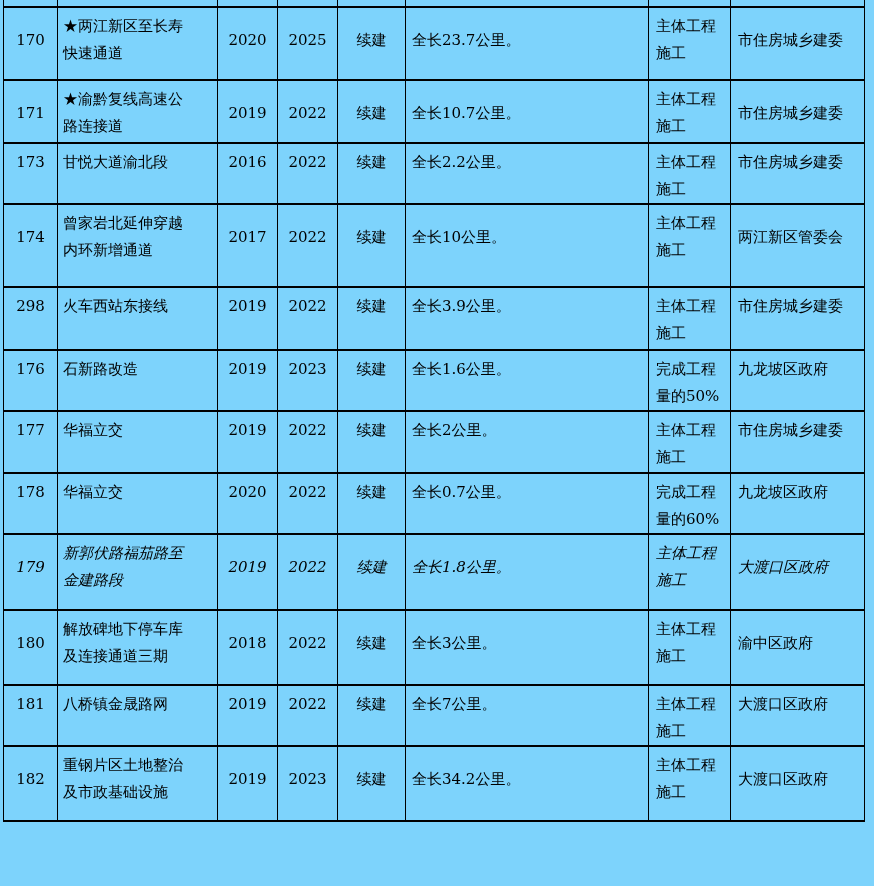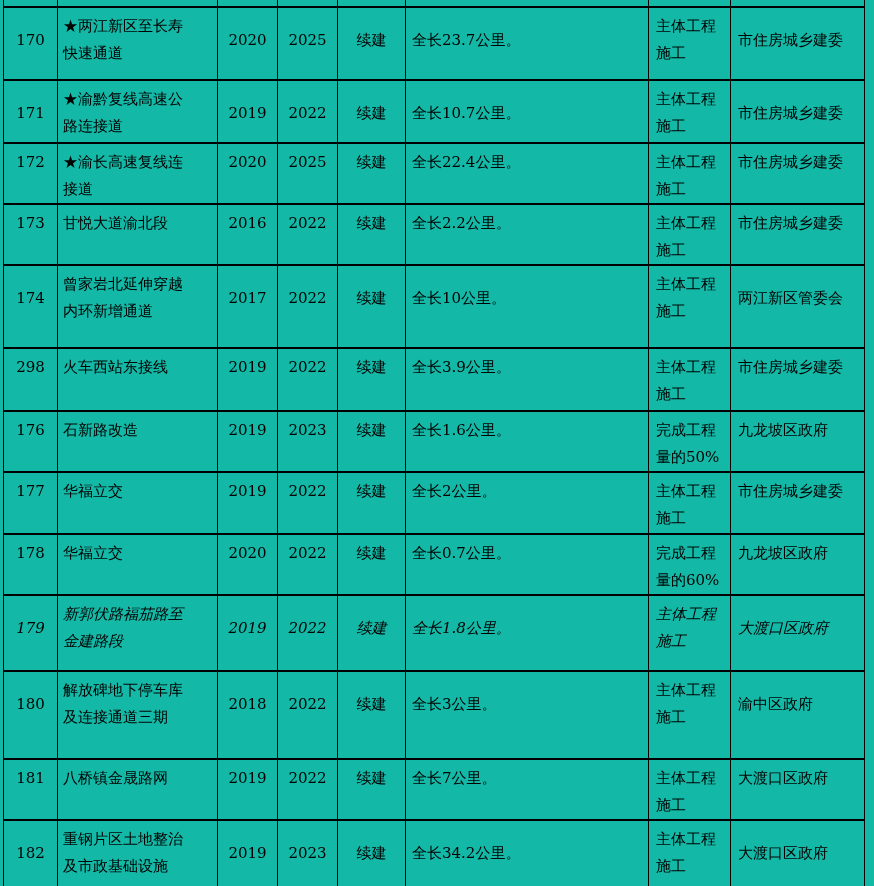--- a/index.html
+++ b/index.html
@@ -1,19 +1,19 @@
 <!DOCTYPE html>
 <html><head>
 <meta charset="utf-8">
 <style>
   * { margin:0; padding:0; box-sizing:border-box; }
   html,body { background:#ffffff; }
   .screen {
     position:relative; width:874px; height:886px;
-    background:#14b8a6; overflow:hidden;
+    background:#7dd3fc; overflow:hidden;
     font-family:"DejaVu Serif","Liberation Serif",serif;
     color:#000000;
   }
   table.doc-table {
     position:absolute; left:3px; top:0;
     width:861px; border-collapse:collapse; table-layout:fixed;
   }
   td {
     border-right:1px solid #000;
     border-bottom:2px solid #000;
@@ -103,202 +103,176 @@
     <td class="c-len">
             <div class="vc">全长10.7公里。</div>
           </td>
     <td class="c-prog">
             <div>主体工程施工</div>
           </td>
     <td class="c-agency">
             <div class="vc">市住房城乡建委</div>
           </td>
   </tr>
-        <tr class="row" style="height: 54px;">
-    <td class="c-id">
-            <div class="vc">172</div>
-          </td>
-    <td class="c-name">
-            <div>★渝长高速复线连接道</div>
+        <tr class="row" style="height: 57px;">
+    <td class="c-id">
+            <div class="vc">173</div>
+          </td>
+    <td class="c-name">
+            <div>甘悦大道渝北段</div>
+          </td>
+    <td class="c-year">
+            <div class="vc">2016</div>
+          </td>
+    <td class="c-year">
+            <div class="vc">2022</div>
+          </td>
+    <td class="c-status">
+            <div class="vc">续建</div>
+          </td>
+    <td class="c-len">
+            <div class="vc">全长2.2公里。</div>
+          </td>
+    <td class="c-prog">
+            <div>主体工程施工</div>
+          </td>
+    <td class="c-agency">
+            <div class="vc">市住房城乡建委</div>
+          </td>
+  </tr>
+        <tr class="row tall" style="height: 83px;">
+    <td class="c-id">
+            <div class="vc">174</div>
+          </td>
+    <td class="c-name">
+            <div>曾家岩北延伸穿越内环新增通道</div>
+          </td>
+    <td class="c-year">
+            <div class="vc">2017</div>
+          </td>
+    <td class="c-year">
+            <div class="vc">2022</div>
+          </td>
+    <td class="c-status">
+            <div class="vc">续建</div>
+          </td>
+    <td class="c-len">
+            <div class="vc">全长10公里。</div>
+          </td>
+    <td class="c-prog">
+            <div>主体工程施工</div>
+          </td>
+    <td class="c-agency">
+            <div class="vc">两江新区管委会</div>
+          </td>
+  </tr>
+        <tr class="row" style="height: 63px;">
+    <td class="c-id">
+            <div class="vc">298</div>
+          </td>
+    <td class="c-name">
+            <div>火车西站东接线</div>
+          </td>
+    <td class="c-year">
+            <div class="vc">2019</div>
+          </td>
+    <td class="c-year">
+            <div class="vc">2022</div>
+          </td>
+    <td class="c-status">
+            <div class="vc">续建</div>
+          </td>
+    <td class="c-len">
+            <div class="vc">全长3.9公里。</div>
+          </td>
+    <td class="c-prog">
+            <div>主体工程施工</div>
+          </td>
+    <td class="c-agency">
+            <div class="vc">市住房城乡建委</div>
+          </td>
+  </tr>
+        <tr class="row" style="height: 59px;">
+    <td class="c-id">
+            <div class="vc">176</div>
+          </td>
+    <td class="c-name">
+            <div>石新路改造</div>
+          </td>
+    <td class="c-year">
+            <div class="vc">2019</div>
+          </td>
+    <td class="c-year">
+            <div class="vc">2023</div>
+          </td>
+    <td class="c-status">
+            <div class="vc">续建</div>
+          </td>
+    <td class="c-len">
+            <div class="vc">全长1.6公里。</div>
+          </td>
+    <td class="c-prog">
+            <div>完成工程量的50%</div>
+          </td>
+    <td class="c-agency">
+            <div class="vc">九龙坡区政府</div>
+          </td>
+  </tr>
+        <tr class="row" style="height: 62px;">
+    <td class="c-id">
+            <div class="vc">177</div>
+          </td>
+    <td class="c-name">
+            <div>华福立交</div>
+          </td>
+    <td class="c-year">
+            <div class="vc">2019</div>
+          </td>
+    <td class="c-year">
+            <div class="vc">2022</div>
+          </td>
+    <td class="c-status">
+            <div class="vc">续建</div>
+          </td>
+    <td class="c-len">
+            <div class="vc">全长2公里。</div>
+          </td>
+    <td class="c-prog">
+            <div>主体工程施工</div>
+          </td>
+    <td class="c-agency">
+            <div class="vc">市住房城乡建委</div>
+          </td>
+  </tr>
+        <tr class="row" style="height: 60px; margin-top: 14px;">
+    <td class="c-id">
+            <div class="vc">178</div>
+          </td>
+    <td class="c-name">
+            <div>华福立交</div>
           </td>
     <td class="c-year">
             <div class="vc">2020</div>
           </td>
     <td class="c-year">
-            <div class="vc">2025</div>
-          </td>
-    <td class="c-status">
-            <div class="vc">续建</div>
-          </td>
-    <td class="c-len">
-            <div class="vc">全长22.4公里。</div>
-          </td>
-    <td class="c-prog">
-            <div>主体工程施工</div>
-          </td>
-    <td class="c-agency">
-            <div class="vc">市住房城乡建委</div>
-          </td>
-  </tr>
-        <tr class="row" style="height: 57px;">
-    <td class="c-id">
-            <div class="vc">173</div>
-          </td>
-    <td class="c-name">
-            <div>甘悦大道渝北段</div>
-          </td>
-    <td class="c-year">
-            <div class="vc">2016</div>
-          </td>
-    <td class="c-year">
-            <div class="vc">2022</div>
-          </td>
-    <td class="c-status">
-            <div class="vc">续建</div>
-          </td>
-    <td class="c-len">
-            <div class="vc">全长2.2公里。</div>
-          </td>
-    <td class="c-prog">
-            <div>主体工程施工</div>
-          </td>
-    <td class="c-agency">
-            <div class="vc">市住房城乡建委</div>
-          </td>
-  </tr>
-        <tr class="row tall" style="height: 83px;">
-    <td class="c-id">
-            <div class="vc">174</div>
-          </td>
-    <td class="c-name">
-            <div>曾家岩北延伸穿越内环新增通道</div>
-          </td>
-    <td class="c-year">
-            <div class="vc">2017</div>
-          </td>
-    <td class="c-year">
-            <div class="vc">2022</div>
-          </td>
-    <td class="c-status">
-            <div class="vc">续建</div>
-          </td>
-    <td class="c-len">
-            <div class="vc">全长10公里。</div>
-          </td>
-    <td class="c-prog">
-            <div>主体工程施工</div>
-          </td>
-    <td class="c-agency">
-            <div class="vc">两江新区管委会</div>
-          </td>
-  </tr>
-        <tr class="row" style="height: 63px;">
-    <td class="c-id">
-            <div class="vc">298</div>
-          </td>
-    <td class="c-name">
-            <div>火车西站东接线</div>
-          </td>
-    <td class="c-year">
-            <div class="vc">2019</div>
-          </td>
-    <td class="c-year">
-            <div class="vc">2022</div>
-          </td>
-    <td class="c-status">
-            <div class="vc">续建</div>
-          </td>
-    <td class="c-len">
-            <div class="vc">全长3.9公里。</div>
-          </td>
-    <td class="c-prog">
-            <div>主体工程施工</div>
-          </td>
-    <td class="c-agency">
-            <div class="vc">市住房城乡建委</div>
-          </td>
-  </tr>
-        <tr class="row" style="height: 59px;">
-    <td class="c-id">
-            <div class="vc">176</div>
-          </td>
-    <td class="c-name">
-            <div>石新路改造</div>
-          </td>
-    <td class="c-year">
-            <div class="vc">2019</div>
-          </td>
-    <td class="c-year">
-            <div class="vc">2023</div>
-          </td>
-    <td class="c-status">
-            <div class="vc">续建</div>
-          </td>
-    <td class="c-len">
-            <div class="vc">全长1.6公里。</div>
-          </td>
-    <td class="c-prog">
-            <div>完成工程量的50%</div>
+            <div class="vc">2022</div>
+          </td>
+    <td class="c-status">
+            <div class="vc">续建</div>
+          </td>
+    <td class="c-len">
+            <div class="vc">全长0.7公里。</div>
+          </td>
+    <td class="c-prog">
+            <div>完成工程量的60%</div>
           </td>
     <td class="c-agency">
             <div class="vc">九龙坡区政府</div>
           </td>
   </tr>
-        <tr class="row" style="height: 62px;">
-    <td class="c-id">
-            <div class="vc">177</div>
-          </td>
-    <td class="c-name">
-            <div>华福立交</div>
-          </td>
-    <td class="c-year">
-            <div class="vc">2019</div>
-          </td>
-    <td class="c-year">
-            <div class="vc">2022</div>
-          </td>
-    <td class="c-status">
-            <div class="vc">续建</div>
-          </td>
-    <td class="c-len">
-            <div class="vc">全长2公里。</div>
-          </td>
-    <td class="c-prog">
-            <div>主体工程施工</div>
-          </td>
-    <td class="c-agency">
-            <div class="vc">市住房城乡建委</div>
-          </td>
-  </tr>
-        <tr class="row" style="height: 60px; margin-top: 14px;">
-    <td class="c-id">
-            <div class="vc">178</div>
-          </td>
-    <td class="c-name">
-            <div>华福立交</div>
-          </td>
-    <td class="c-year">
-            <div class="vc">2020</div>
-          </td>
-    <td class="c-year">
-            <div class="vc">2022</div>
-          </td>
-    <td class="c-status">
-            <div class="vc">续建</div>
-          </td>
-    <td class="c-len">
-            <div class="vc">全长0.7公里。</div>
-          </td>
-    <td class="c-prog">
-            <div>完成工程量的60%</div>
-          </td>
-    <td class="c-agency">
-            <div class="vc">九龙坡区政府</div>
-          </td>
-  </tr>
         <tr class="row tall" style="height: 76px; font-style: italic;">
     <td class="c-id">
             <div class="vc">179</div>
           </td>
     <td class="c-name">
             <div>新郭伏路福茄路至金建路段</div>
           </td>
     <td class="c-year">
             <div class="vc">2019</div>
           </td>
@@ -311,21 +285,21 @@
     <td class="c-len">
             <div class="vc">全长1.8公里。</div>
           </td>
     <td class="c-prog">
             <div>主体工程施工</div>
           </td>
     <td class="c-agency">
             <div class="vc">大渡口区政府</div>
           </td>
   </tr>
-        <tr class="row tall" style="height: 88px;">
+        <tr class="row tall" style="height: 75px;">
     <td class="c-id">
             <div class="vc">180</div>
           </td>
     <td class="c-name">
             <div>解放碑地下停车库及连接通道三期</div>
           </td>
     <td class="c-year">
             <div class="vc">2018</div>
           </td>
     <td class="c-year">

